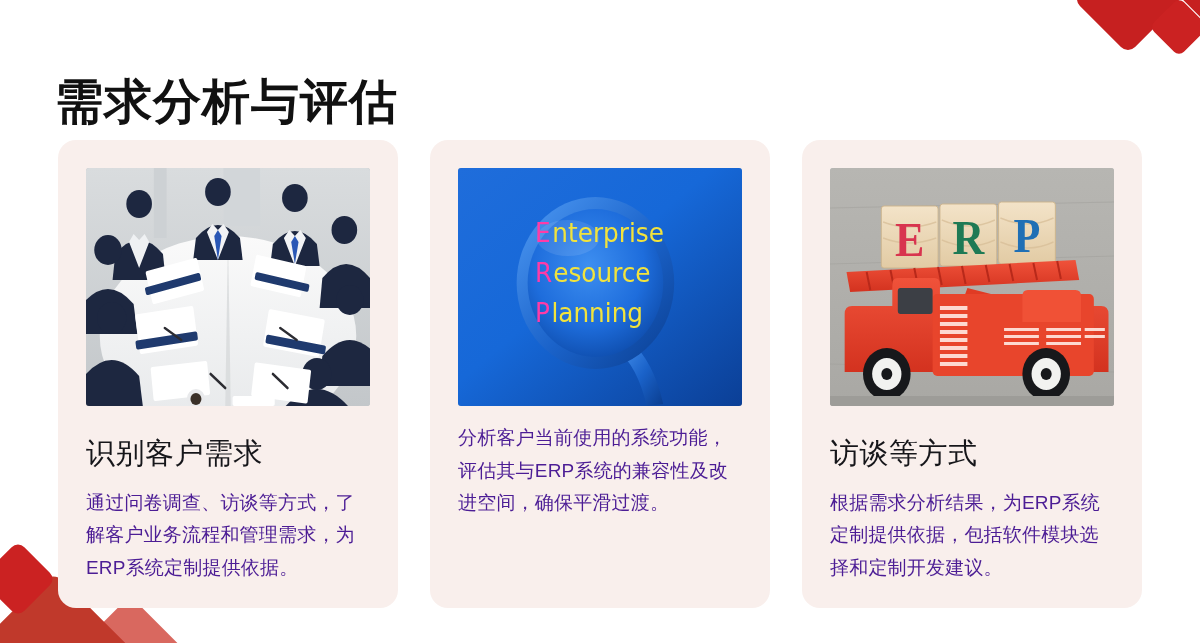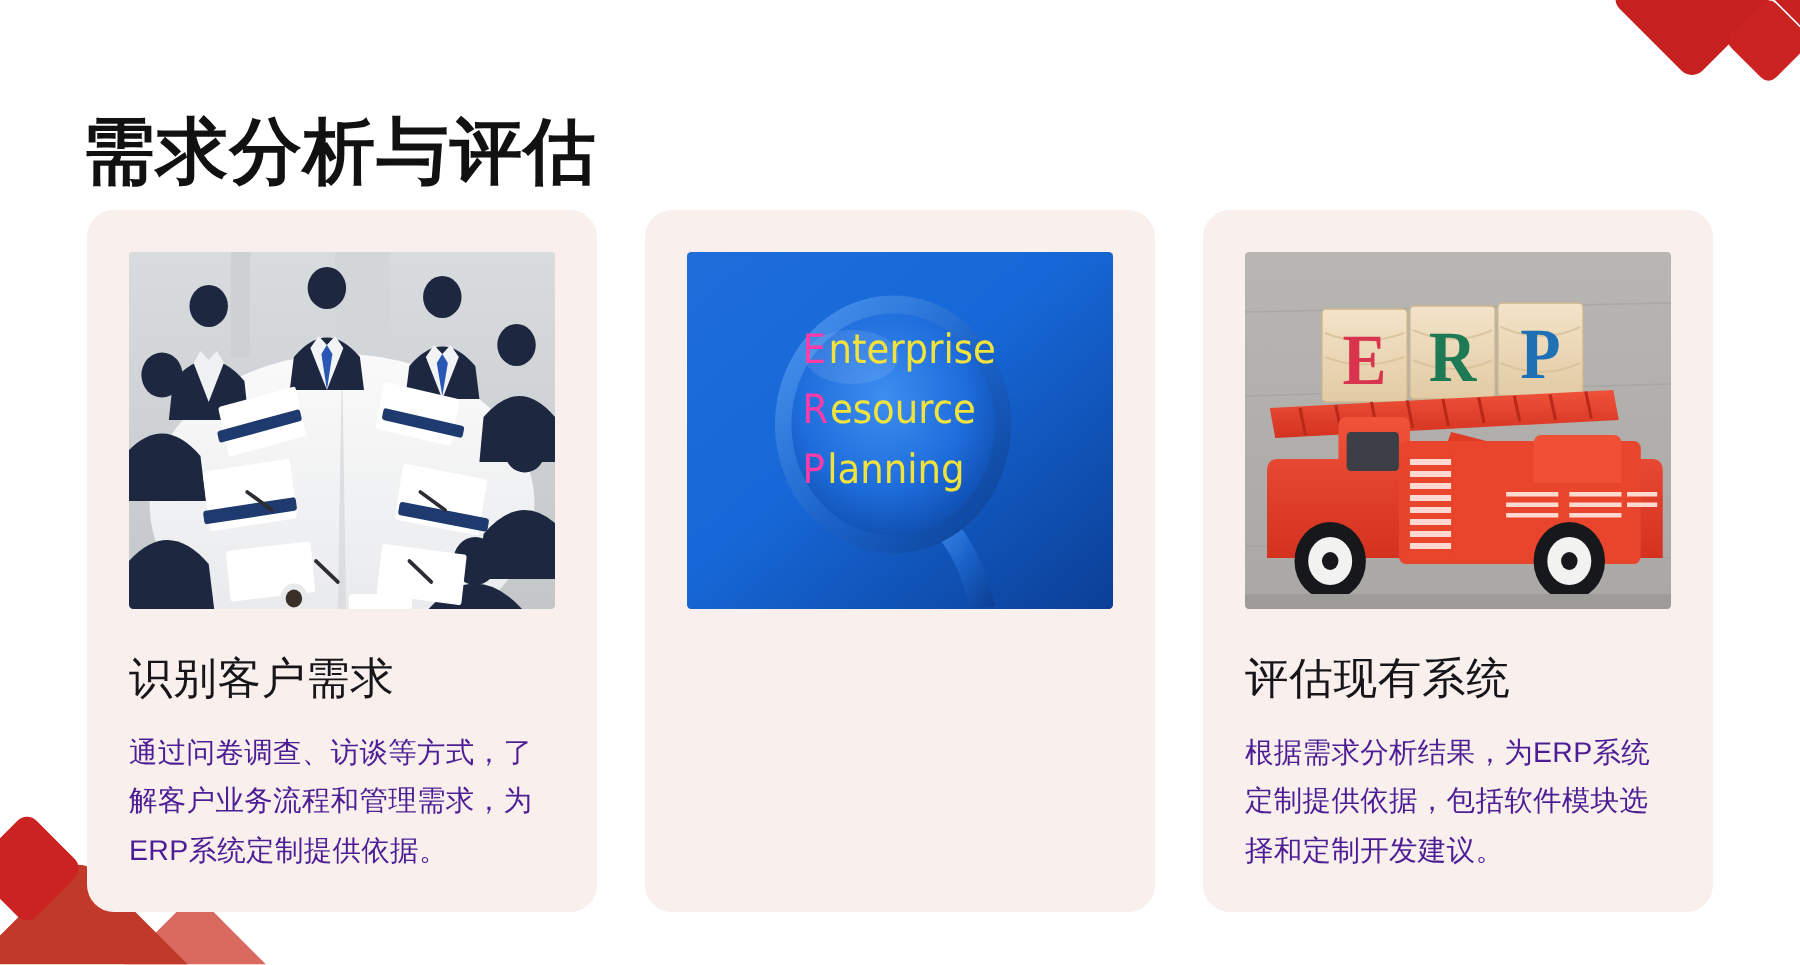--- a/index.html
+++ b/index.html
@@ -258,20 +258,21 @@
           <g font-family="'DejaVu Sans', sans-serif" font-size="27">
             <text x="84" y="74" fill="#ff3ba7">E</text>
             <text x="103" y="74" fill="#f2e33c">nterprise</text>
             <text x="84" y="114" fill="#ff3ba7">R</text>
             <text x="104" y="114" fill="#f2e33c">esource</text>
             <text x="84" y="154" fill="#ff3ba7">P</text>
             <text x="102" y="154" fill="#f2e33c">lanning</text>
           </g>
         </svg>
       </div>
+      <div class="card-body">分析客户当前使用的系统功能，评估其与ERP系统的兼容性及改进空间，确保平滑过渡。</div>
     </div>
 
     <div class="card">
       <div class="card-photo">
         <svg viewBox="0 0 310 238" preserveAspectRatio="none" aria-hidden="true">
           <defs>
             <linearGradient id="stone" x1="0" y1="0" x2="0" y2="1">
               <stop offset="0%" stop-color="#b7b6b2"></stop>
               <stop offset="100%" stop-color="#a9a8a4"></stop>
             </linearGradient>
@@ -361,18 +362,18 @@
             <circle cx="62" cy="206" r="26" fill="#17181b"></circle>
               <circle cx="62" cy="206" r="16" fill="#f2f2f0"></circle>
             <circle cx="62" cy="206" r="6" fill="#17181b"></circle>
             <circle cx="236" cy="206" r="26" fill="#17181b"></circle>
               <circle cx="236" cy="206" r="16" fill="#f2f2f0"></circle>
             <circle cx="236" cy="206" r="6" fill="#17181b"></circle>
           </g>
           <rect x="0" y="228" width="310" height="10" fill="#9d9c98"></rect>
         </svg>
       </div>
-      <div class="card-heading">评估现有系统</div>
+      <div class="card-heading">访谈等方式</div>
       <div class="card-body">根据需求分析结果，为ERP系统定制提供依据，包括软件模块选择和定制开发建议。</div>
     </div>
 
   </div>
 </div>
 
 </body></html>

